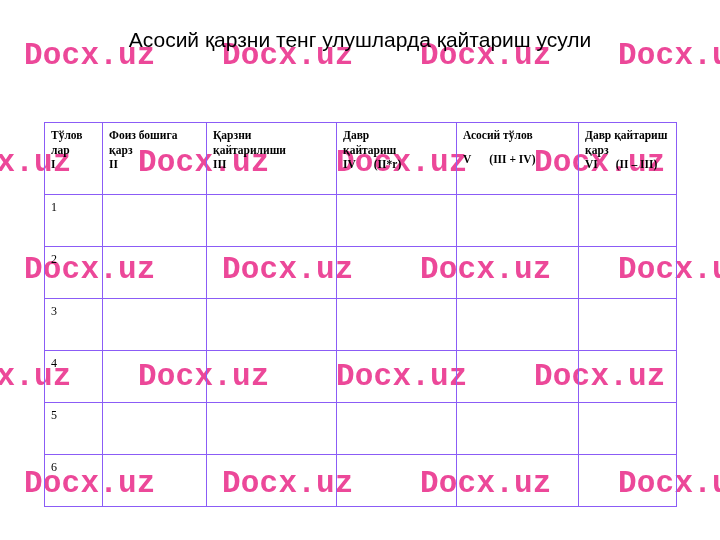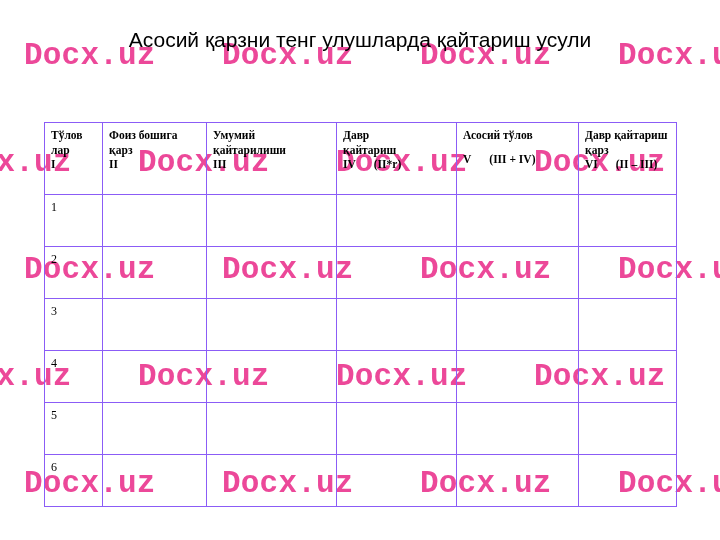--- a/index.html
+++ b/index.html
@@ -162,21 +162,21 @@
             <span class="hdr-sub">Тўлов</span>
             <span class="hdr-sub">лар</span>
             <span class="hdr-sub">I</span>
           </th>
           <th>
             <span class="hdr-sub">Фоиз бошига</span>
             <span class="hdr-sub">қарз</span>
             <span class="hdr-sub">II</span>
           </th>
           <th>
-            <span class="hdr-sub">Умумий</span>
+            <span class="hdr-sub">Қарзни</span>
             <span class="hdr-sub">қайтарилиши</span>
             <span class="hdr-sub">III</span>
           </th>
           <th>
             <span class="hdr-sub">Давр</span>
             <span class="hdr-sub">қайтариш</span>
             <span class="hdr-sub">
               <span class="rom">IV</span><span class="expr">(II*r)</span>
             </span>
           </th>

